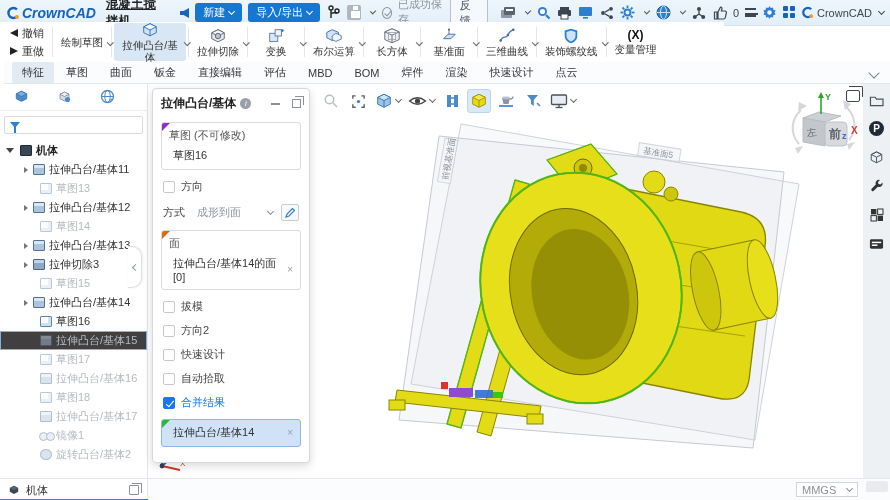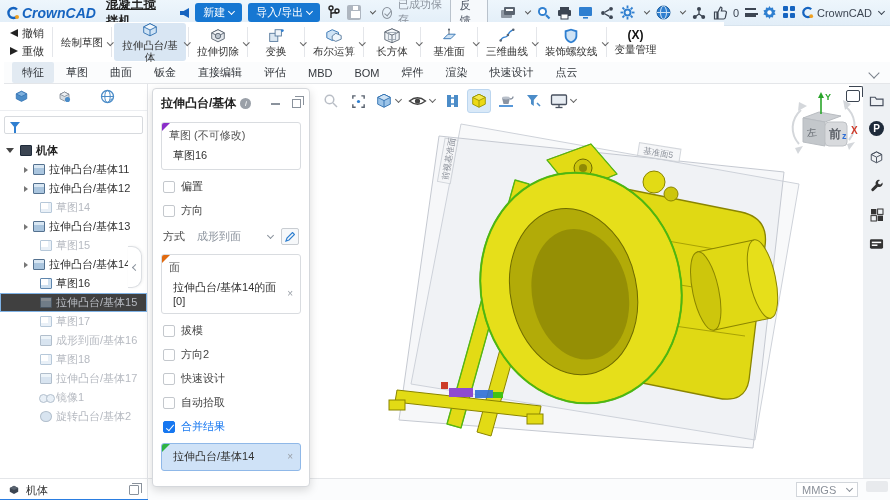--- a/index.html
+++ b/index.html
@@ -412,34 +412,43 @@
       <div class="trow root">
           <span class="rootcar"></span>
           <span class="ti ti-extrude" style="background:#3c4552;border-color:#1f2b3a;box-shadow:none"></span>
           <span>机体</span>
         </div>
       <div class="trow">
           <span class="car"></span>
           <span class="ti ti-extrude"></span>
           <span>拉伸凸台/基体11</span>
         </div>
+      <div class="trow child gray">
+          <span class="ti ti-sketch"></span>
+          <span>草图13</span>
+        </div>
       <div class="trow">
           <span class="car"></span>
           <span class="ti ti-extrude"></span>
           <span>拉伸凸台/基体12</span>
         </div>
       <div class="trow child gray">
           <span class="ti ti-sketch"></span>
           <span>草图14</span>
         </div>
       <div class="trow">
           <span class="car"></span>
           <span class="ti ti-extrude"></span>
           <span>拉伸凸台/基体13</span>
         </div>
+      <div class="trow">
+          <span class="car"></span>
+          <span class="ti ti-cut"></span>
+          <span>拉伸切除3</span>
+        </div>
       <div class="trow child gray">
           <span class="ti ti-sketch"></span>
           <span>草图15</span>
         </div>
       <div class="trow">
           <span class="car"></span>
           <span class="ti ti-extrude"></span>
           <span>拉伸凸台/基体14</span>
         </div>
       <div class="trow child">
@@ -449,21 +458,21 @@
       <div class="trow child gray selected">
           <span class="ti ti-extrude"></span>
           <span>拉伸凸台/基体15</span>
         </div>
       <div class="trow child gray">
           <span class="ti ti-sketch"></span>
           <span>草图17</span>
         </div>
       <div class="trow child gray">
           <span class="ti ti-extrude"></span>
-          <span>成形到面/基体16</span>
+          <span>拉伸凸台/基体16</span>
         </div>
       <div class="trow child gray">
           <span class="ti ti-sketch"></span>
           <span>草图18</span>
         </div>
       <div class="trow child gray">
           <span class="ti ti-extrude"></span>
           <span>拉伸凸台/基体17</span>
         </div>
       <div class="trow child gray">
@@ -677,24 +686,20 @@
       <span class="dlg-rest"></span>
     </div>
     <div class="dlg-body">
       <div class="group">
         <span class="corner"></span>
         <div class="g-label">草图 (不可修改)</div>
         <div class="g-value">
             <span>草图16</span>
           </div>
       </div>
-      <div class="cbrow">
-          <span class="cb"></span>
-          <span class="lbl">偏置</span>
-        </div>
       <div class="cbrow">
           <span class="cb"></span>
           <span class="lbl">方向</span>
         </div>
       <div class="mrow">
         <span class="mlabel">方式</span>
         <div class="msel">
             <span>成形到面</span>
             <i class="cv"></i>
           </div>

